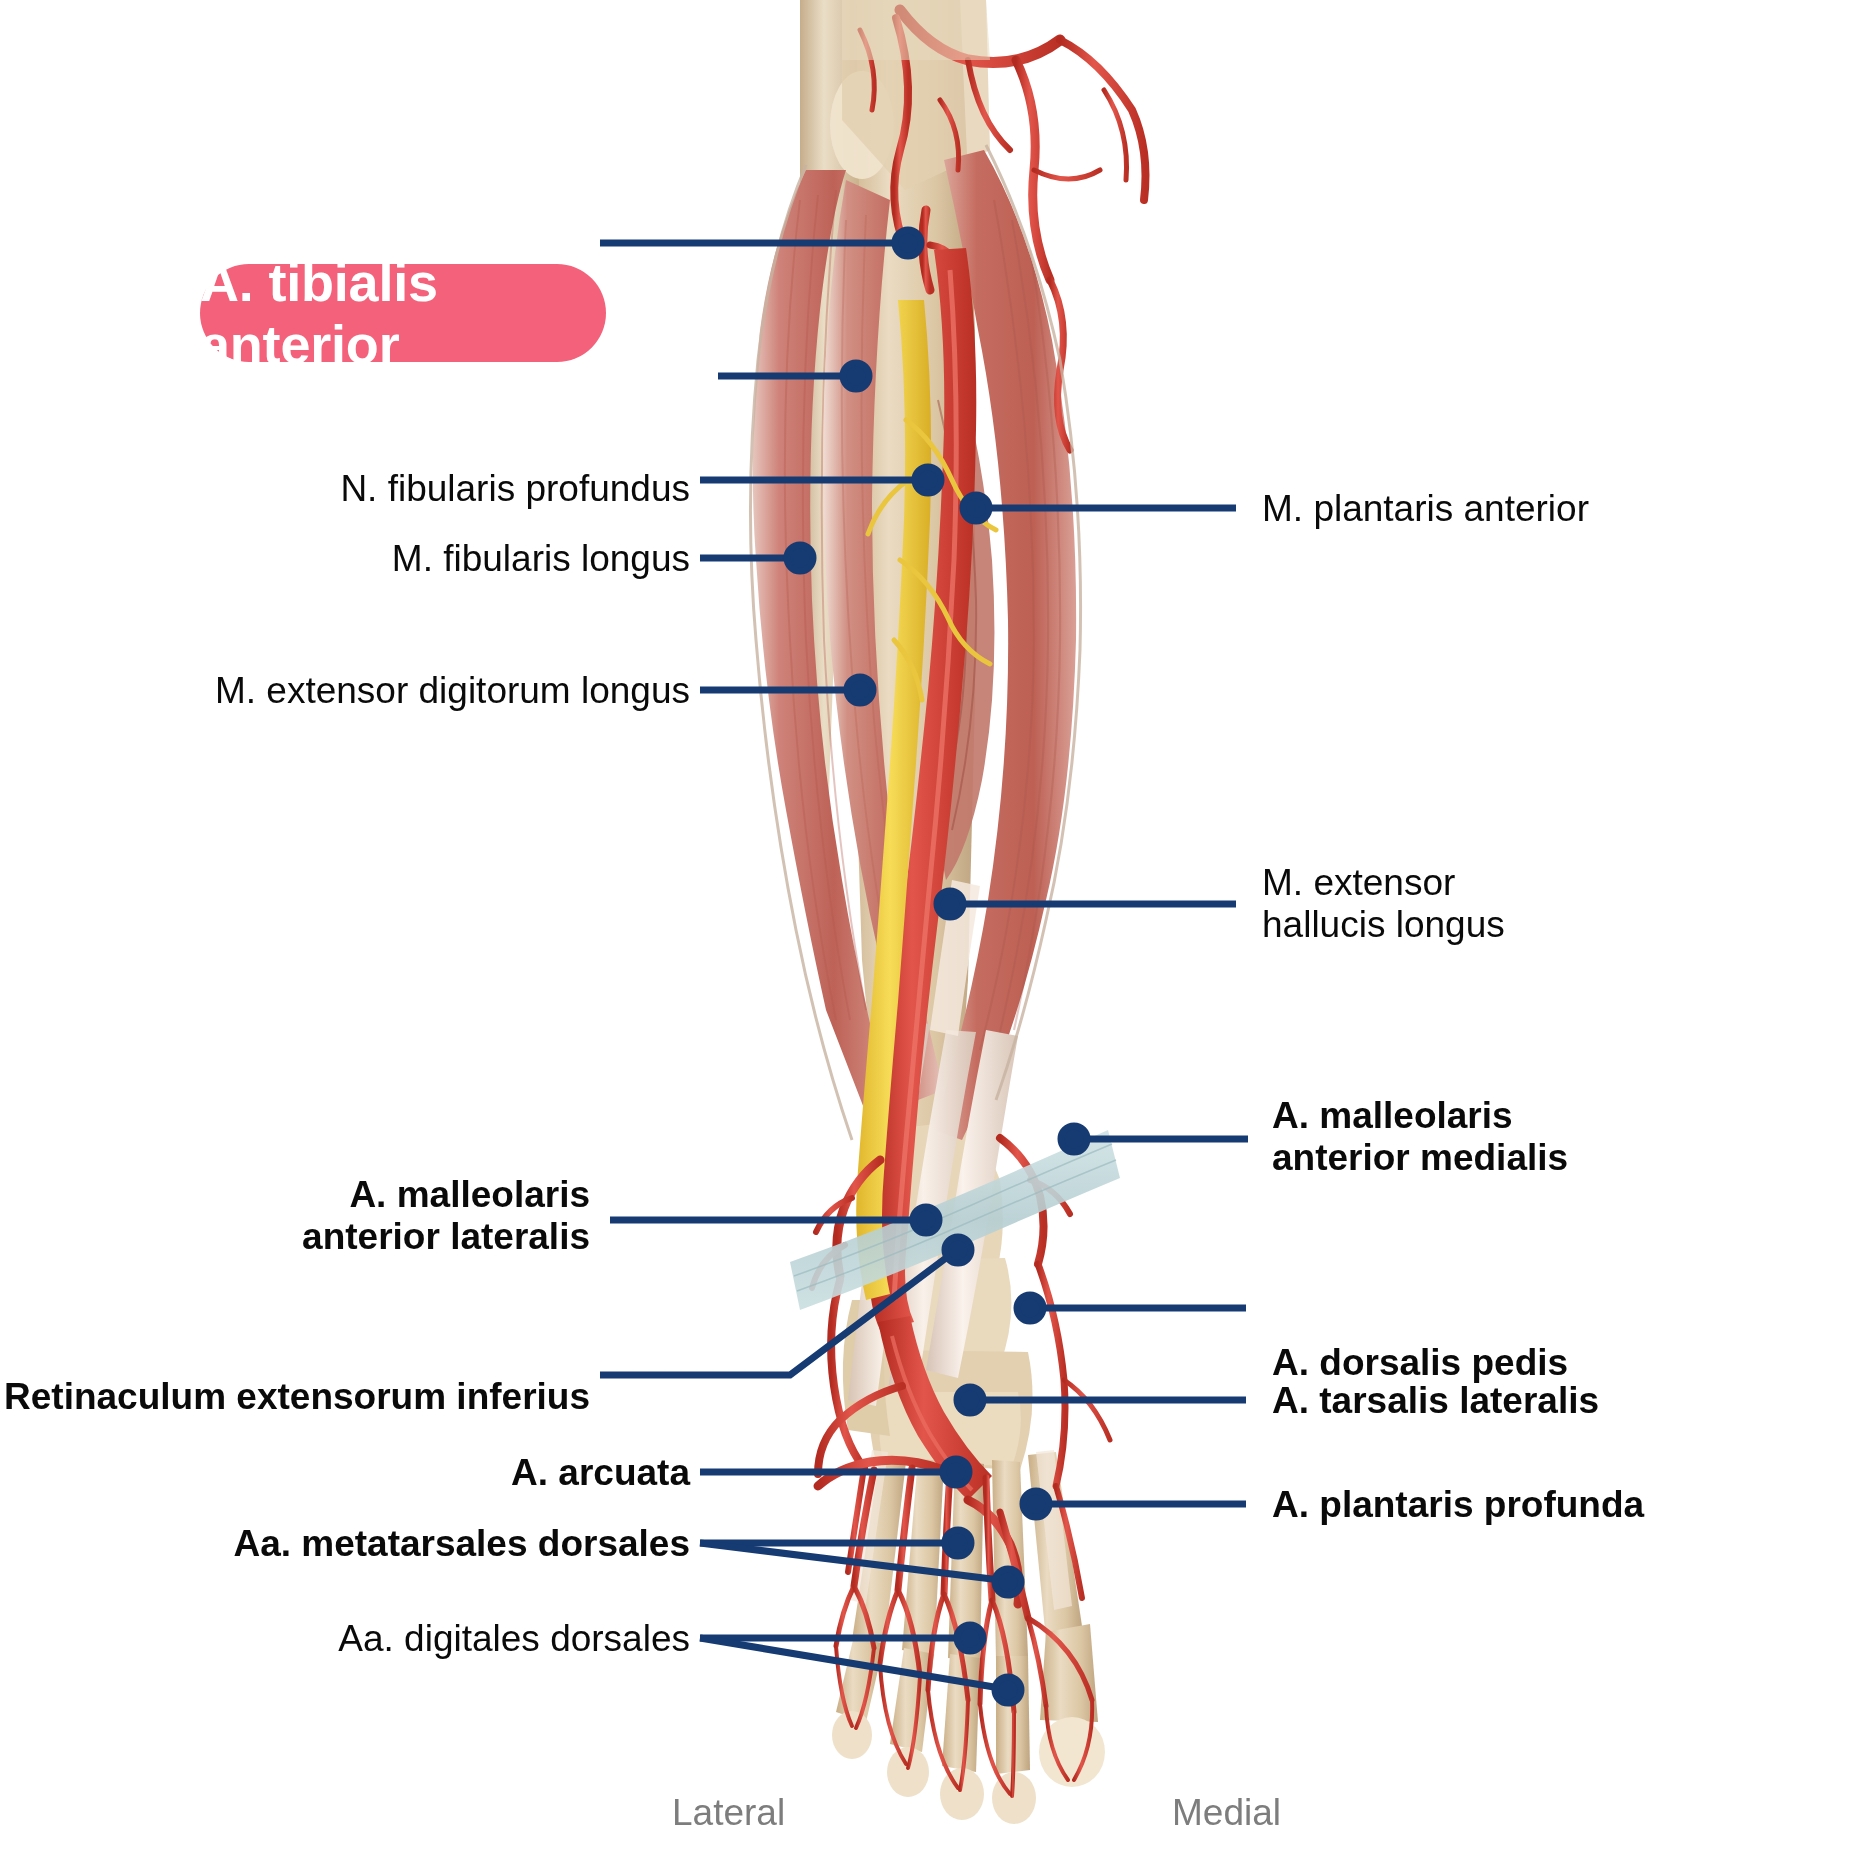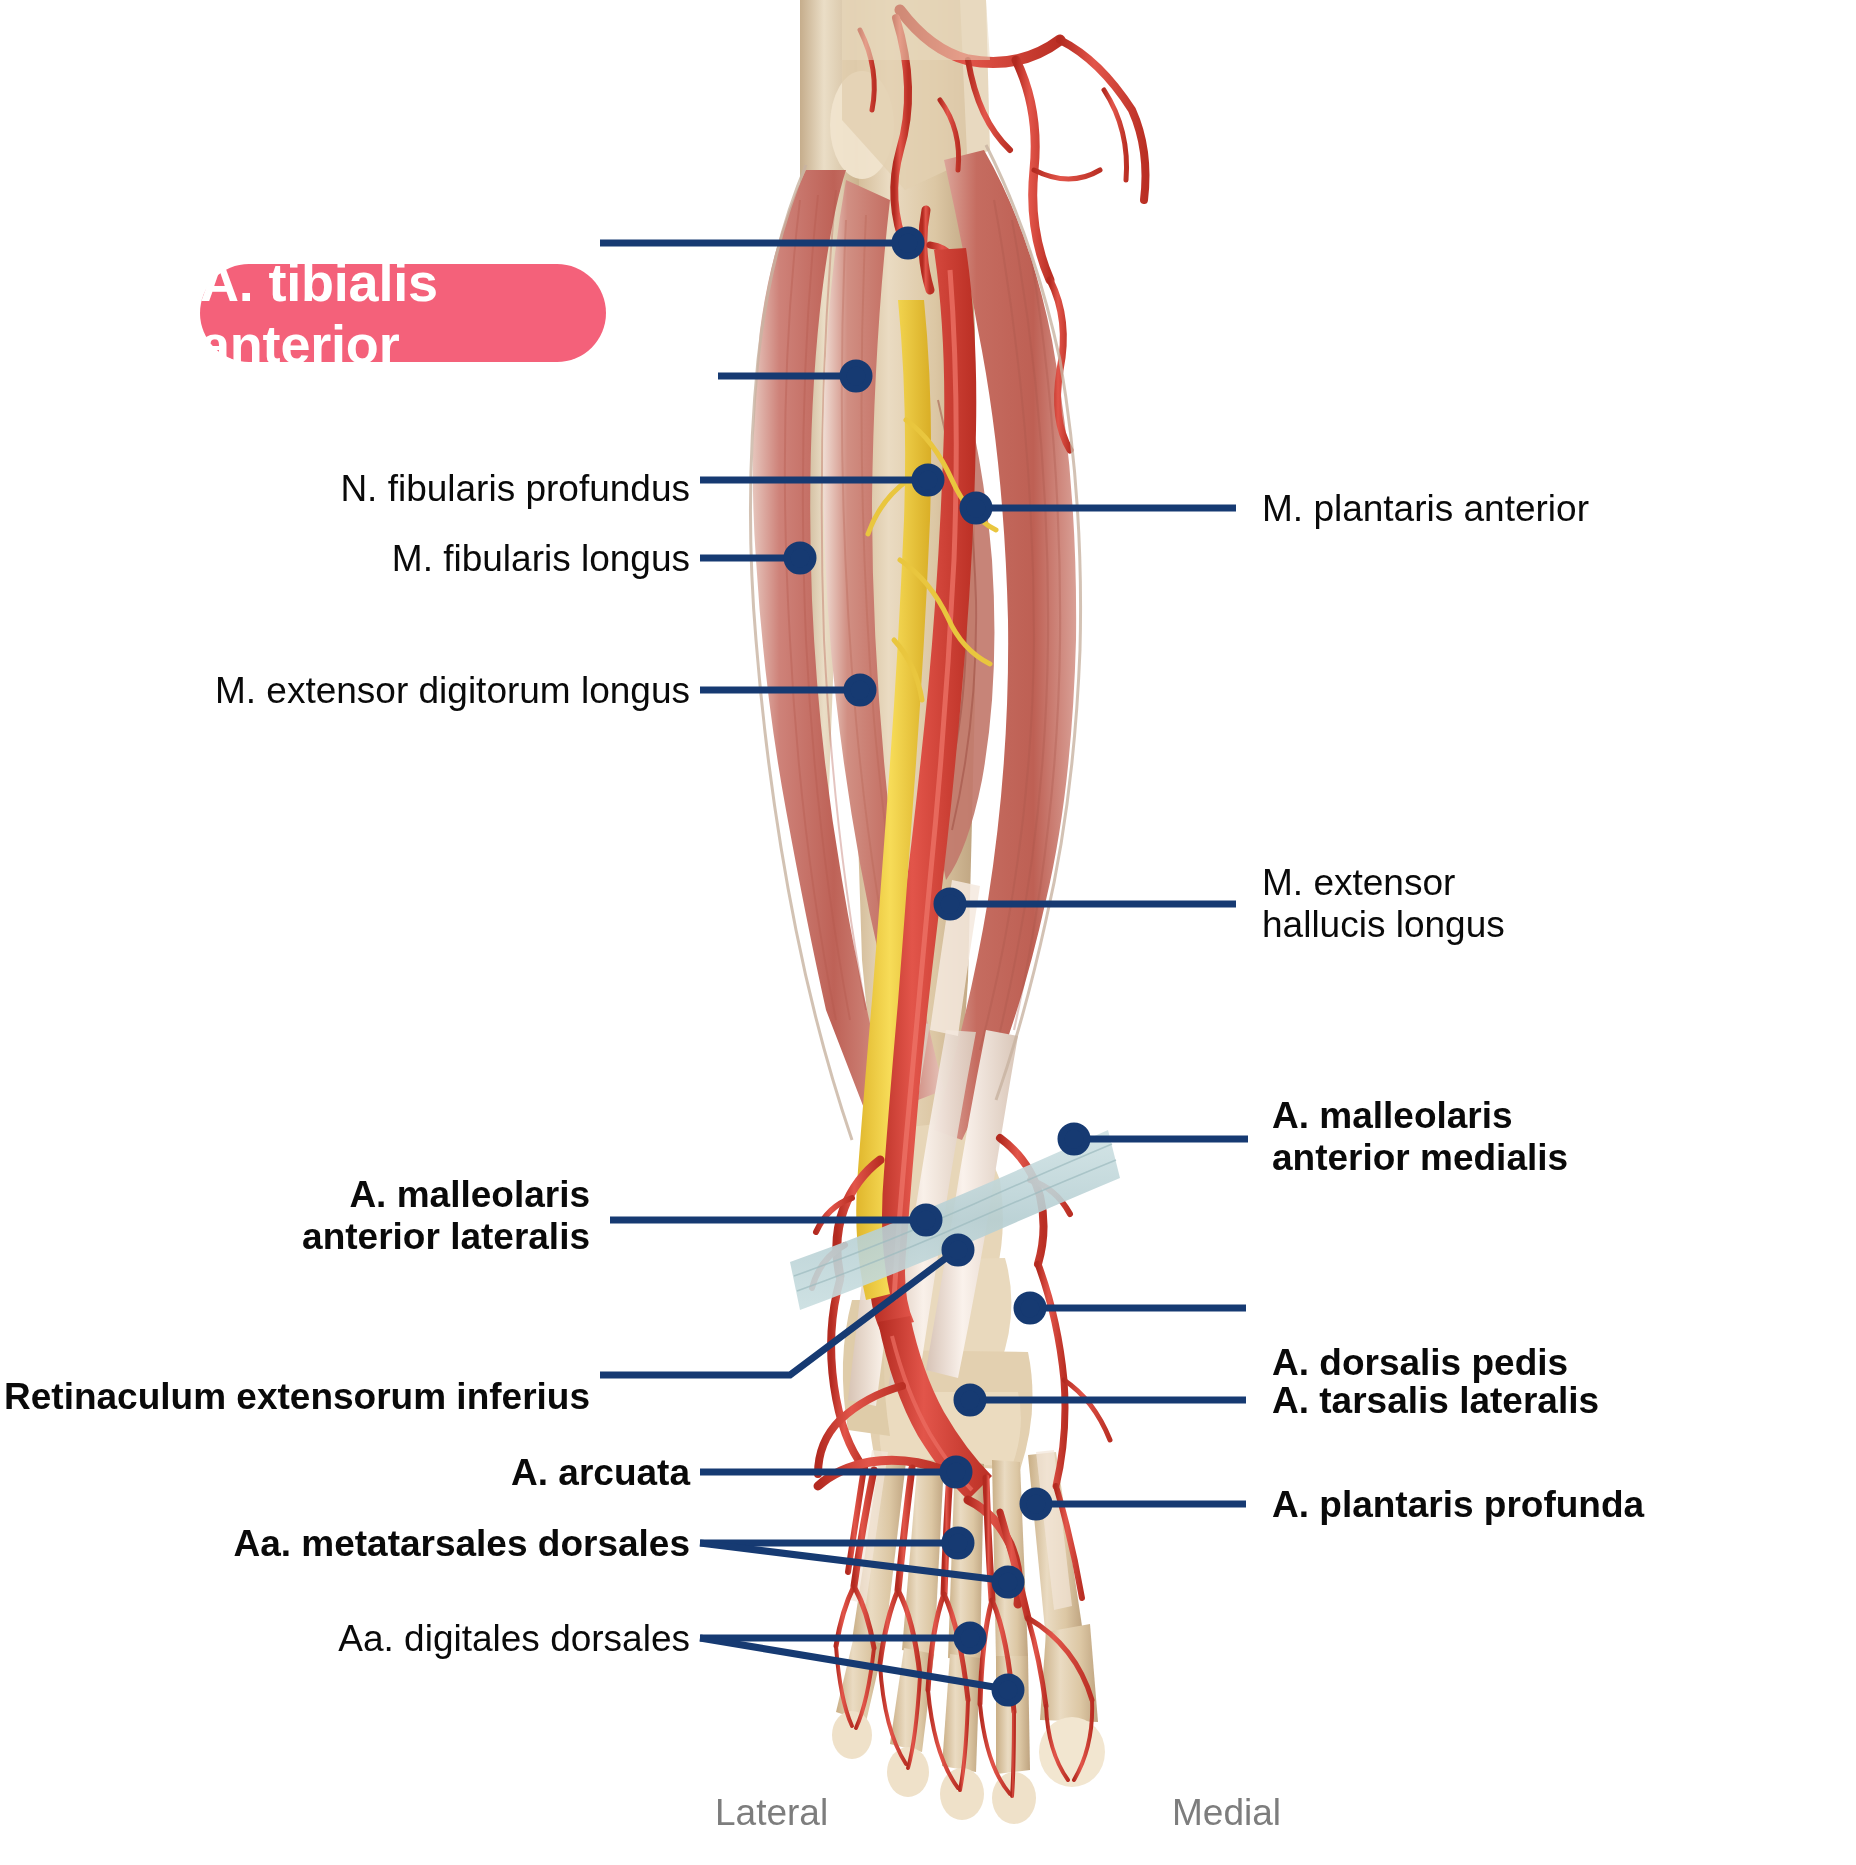--- a/index.html
+++ b/index.html
@@ -395,16 +395,16 @@
 
   <div class="lbl bold l" style="left:1272px;top:1095px;font-size:37px;">A. malleolaris
 anterior medialis</div>
 
   <div class="lbl bold l" style="left:1272px;top:1342px;font-size:37px;">A. dorsalis pedis</div>
 
   <div class="lbl bold l" style="left:1272px;top:1380px;font-size:37px;">A. tarsalis lateralis</div>
 
   <div class="lbl bold l" style="left:1272px;top:1484px;font-size:37px;">A. plantaris profunda</div>
 
-  <div class="orient" style="left:672px;top:1792px;margin-left:43px;">Lateral</div>
+  <div class="orient" style="left:672px;top:1792px;">Lateral</div>
   <div class="orient" style="left:1172px;top:1792px;">Medial</div>
 
 </div>
 
 </body></html>

